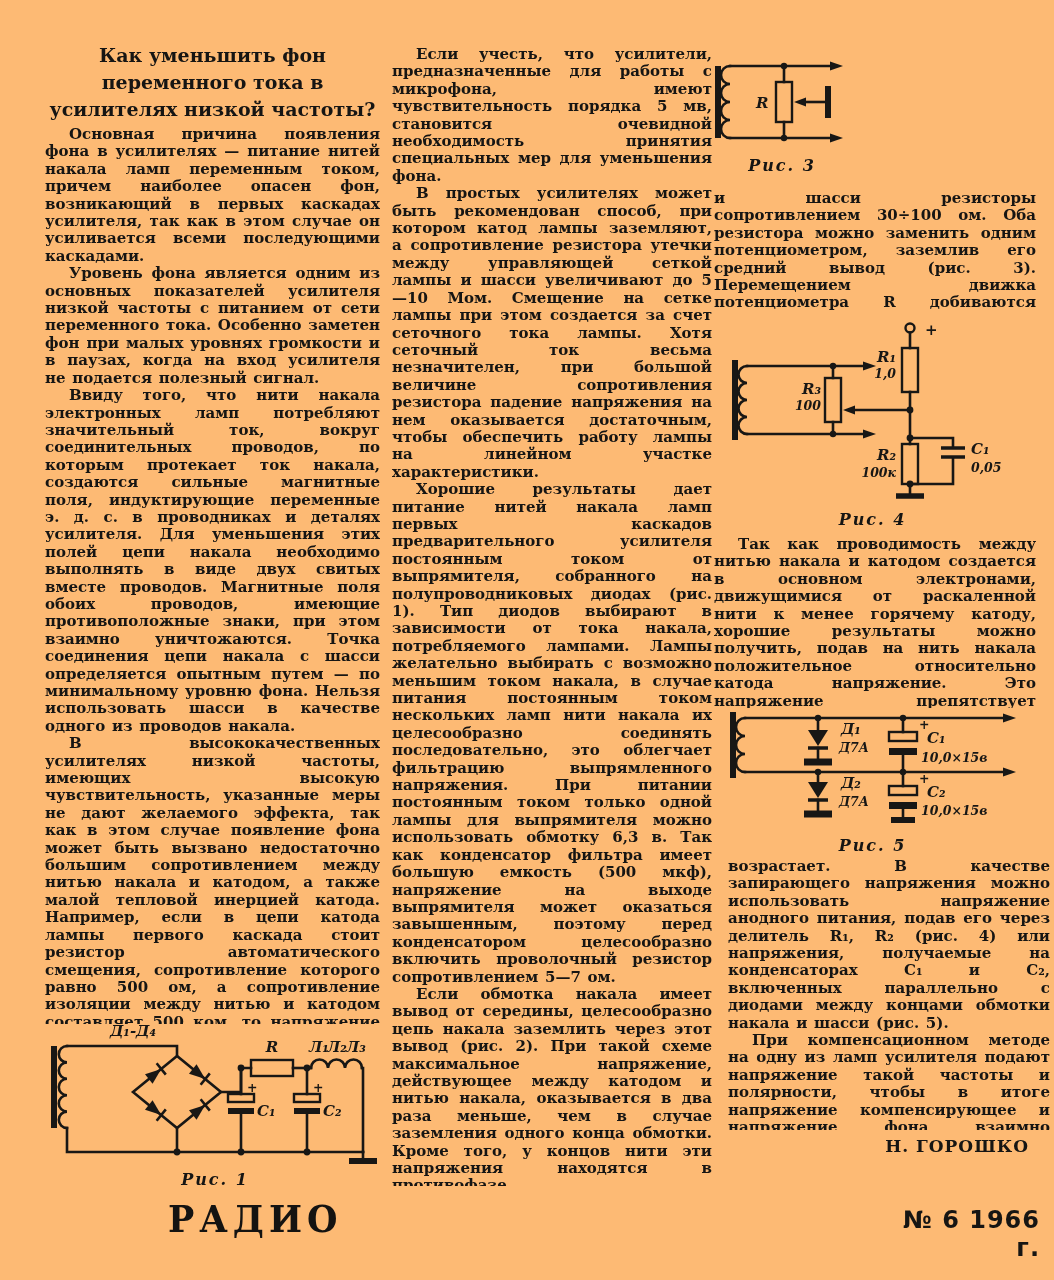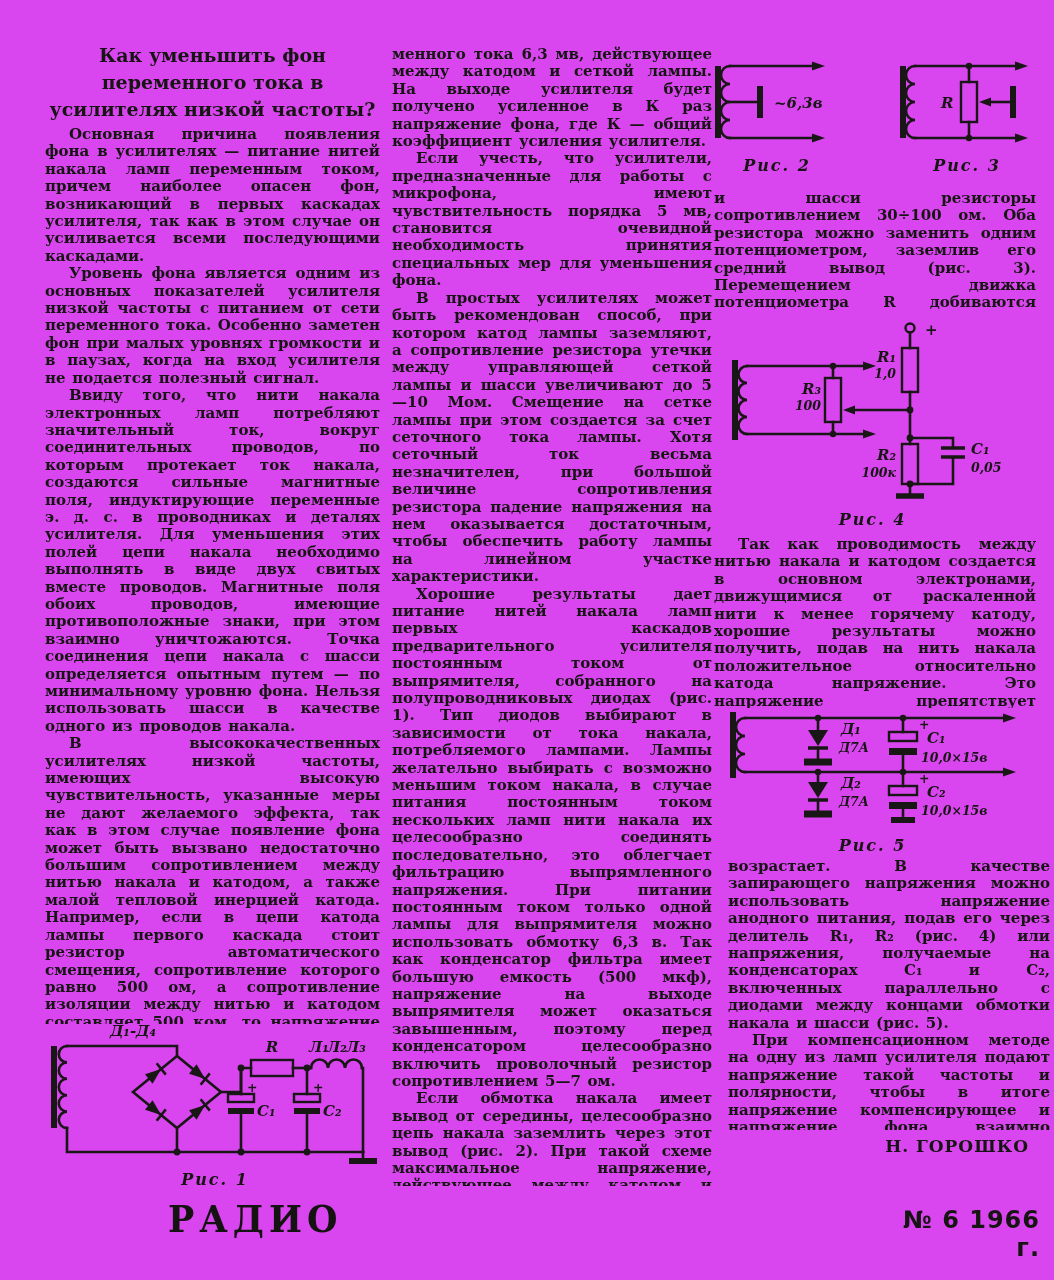--- a/index.html
+++ b/index.html
@@ -1,18 +1,18 @@
 <!DOCTYPE html>
 <html><head>
 <meta charset="utf-8">
 <style>
   html,body{margin:0;padding:0;background:#d8d6d0;}
   .page{
     position:relative;width:1054px;height:1280px;margin:0 auto;
-    background:#d946ef;color:#161513;overflow:hidden;
+    background:#fdba74;color:#161513;overflow:hidden;
     font-family:"DejaVu Serif","Liberation Serif",serif;
   }
   .block{position:absolute;overflow:hidden;}
   .article-title{
     font-weight:bold;font-size:19px;line-height:27px;text-align:center;
   }
   .coltext p{
     margin:0;font-weight:bold;font-size:15px;line-height:17.4px;
     text-align:justify;text-indent:24px;word-spacing:1.5px;
   }
@@ -112,43 +112,28 @@
       <text class="lbl" x="311" y="32" text-anchor="middle">Л₃</text>
       <text class="val" x="202" y="72">+</text>
       <text class="lbl" x="212" y="96">C₁</text>
       <text class="val" x="268" y="72">+</text>
       <text class="lbl" x="278" y="96">C₂</text>
     </svg>
     <div class="fig-caption">Рис. 1</div>
   </div>
 
   <div class="block coltext" style="left:392px;top:46px;width:320px;height:1140px;">
-    <p class="cont">менного тока 6,3 мв, действующее между катодом и сеткой лампы. На выходе усилителя будет получено усиленное в К раз напряжение фона, где К — общий коэффициент усиления усилителя.</p>
     <p>Если учесть, что усилители, предназначенные для работы с микрофона, имеют чувствительность порядка 5 мв, становится очевидной необходимость принятия специальных мер для уменьшения фона.</p>
     <p>В простых усилителях может быть рекомендован способ, при котором катод лампы заземляют, а сопротивление резистора утечки между управляющей сеткой лампы и шасси увеличивают до 5—10 Мом. Смещение на сетке лампы при этом создается за счет сеточного тока лампы. Хотя сеточный ток весьма незначителен, при большой величине сопротивления резистора падение напряжения на нем оказывается достаточным, чтобы обеспечить работу лампы на линейном участке характеристики.</p>
     <p>Хорошие результаты дает питание нитей накала ламп первых каскадов предварительного усилителя постоянным током от выпрямителя, собранного на полупроводниковых диодах (рис. 1). Тип диодов выбирают в зависимости от тока накала, потребляемого лампами. Лампы желательно выбирать с возможно меньшим током накала, в случае питания постоянным током нескольких ламп нити накала их целесообразно соединять последовательно, это облегчает фильтрацию выпрямленного напряжения. При питании постоянным током только одной лампы для выпрямителя можно использовать обмотку 6,3 в. Так как конденсатор фильтра имеет большую емкость (500 мкф), напряжение на выходе выпрямителя может оказаться завышенным, поэтому перед конденсатором целесообразно включить проволочный резистор сопротивлением 5—7 ом.</p>
     <p>Если обмотка накала имеет вывод от середины, целесообразно цепь накала заземлить через этот вывод (рис. 2). При такой схеме максимальное напряжение, действующее между катодом и нитью накала, оказывается в два раза меньше, чем в случае заземления одного конца обмотки. Кроме того, у концов нити эти напряжения находятся в противофазе.</p>
 
   </div>
 
   <div class="block fig-row" style="left:712px;top:56px;width:325px;height:130px;">
-    <div class="figure">
-      <svg width="130" height="96" viewBox="0 0 130 96">
-        <line class="core" x1="6" y1="10" x2="6" y2="82"></line>
-        <path class="wire" d="M18,10 a9,9 0 0 0 0,18 a9,9 0 0 0 0,18 a9,9 0 0 0 0,18 a9,9 0 0 0 0,18"></path>
-        <path class="wire" d="M18,10 L100,10"></path>
-          <polygon class="solid" points="100,5.5 113,10 100,14.5"></polygon>
-        <path class="wire" d="M18,82 L100,82"></path>
-          <polygon class="solid" points="100,77.5 113,82 100,86.5"></polygon>
-        <path class="wire" d="M18,46 L46,46"></path>
-        <line x1="48" y1="30" x2="48" y2="62" stroke="#181715" stroke-width="6"></line>
-        <text class="lbl" x="62" y="52">~6,3в</text>
-      </svg>
-      <div class="fig-caption">Рис. 2</div>
-    </div>
     <div class="figure">
       <svg width="140" height="96" viewBox="0 0 140 96">
         <line class="core" x1="6" y1="10" x2="6" y2="82"></line>
         <path class="wire" d="M18,10 a9,9 0 0 0 0,18 a9,9 0 0 0 0,18 a9,9 0 0 0 0,18 a9,9 0 0 0 0,18"></path>
         <path class="wire" d="M18,10 L118,10"></path>
           <polygon class="solid" points="118,5.5 131,10 118,14.5"></polygon>
         <path class="wire" d="M18,82 L118,82"></path>
           <polygon class="solid" points="118,77.5 131,82 118,86.5"></polygon>
         <path class="wire" d="M72,10 L72,26 M72,66 L72,82"></path>
         <rect class="plate" x="64" y="26" width="16" height="40"></rect>

